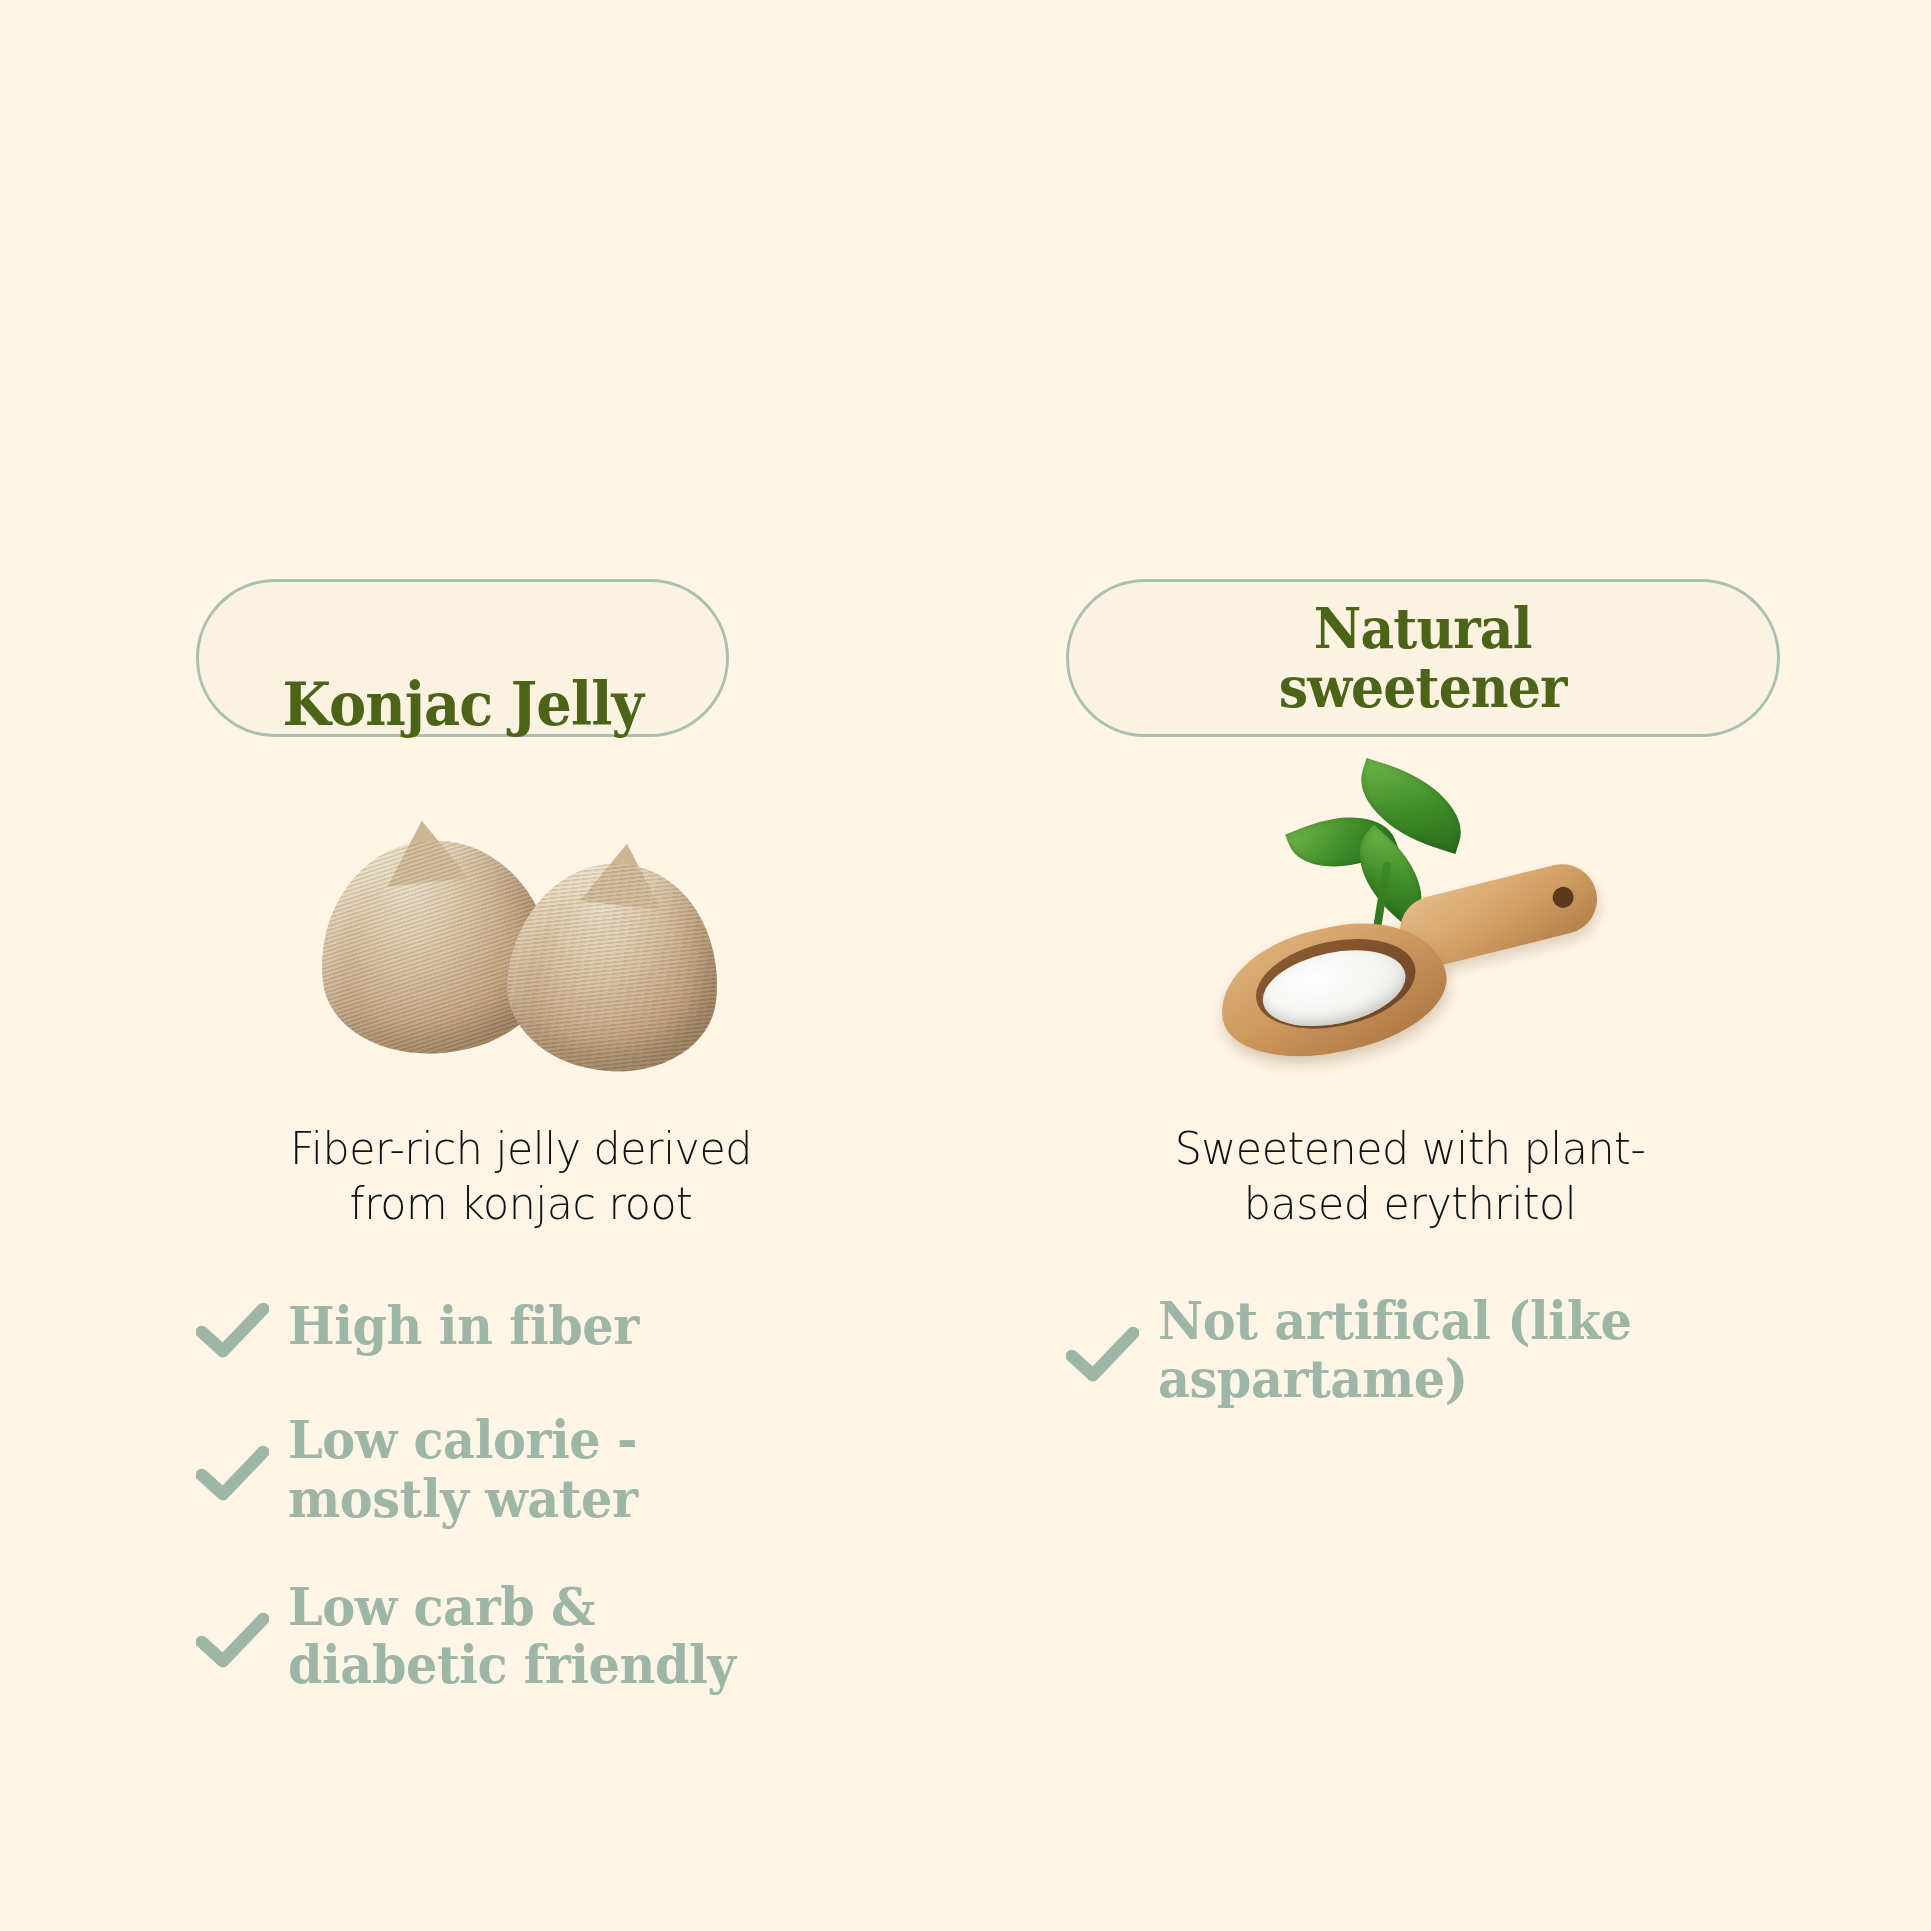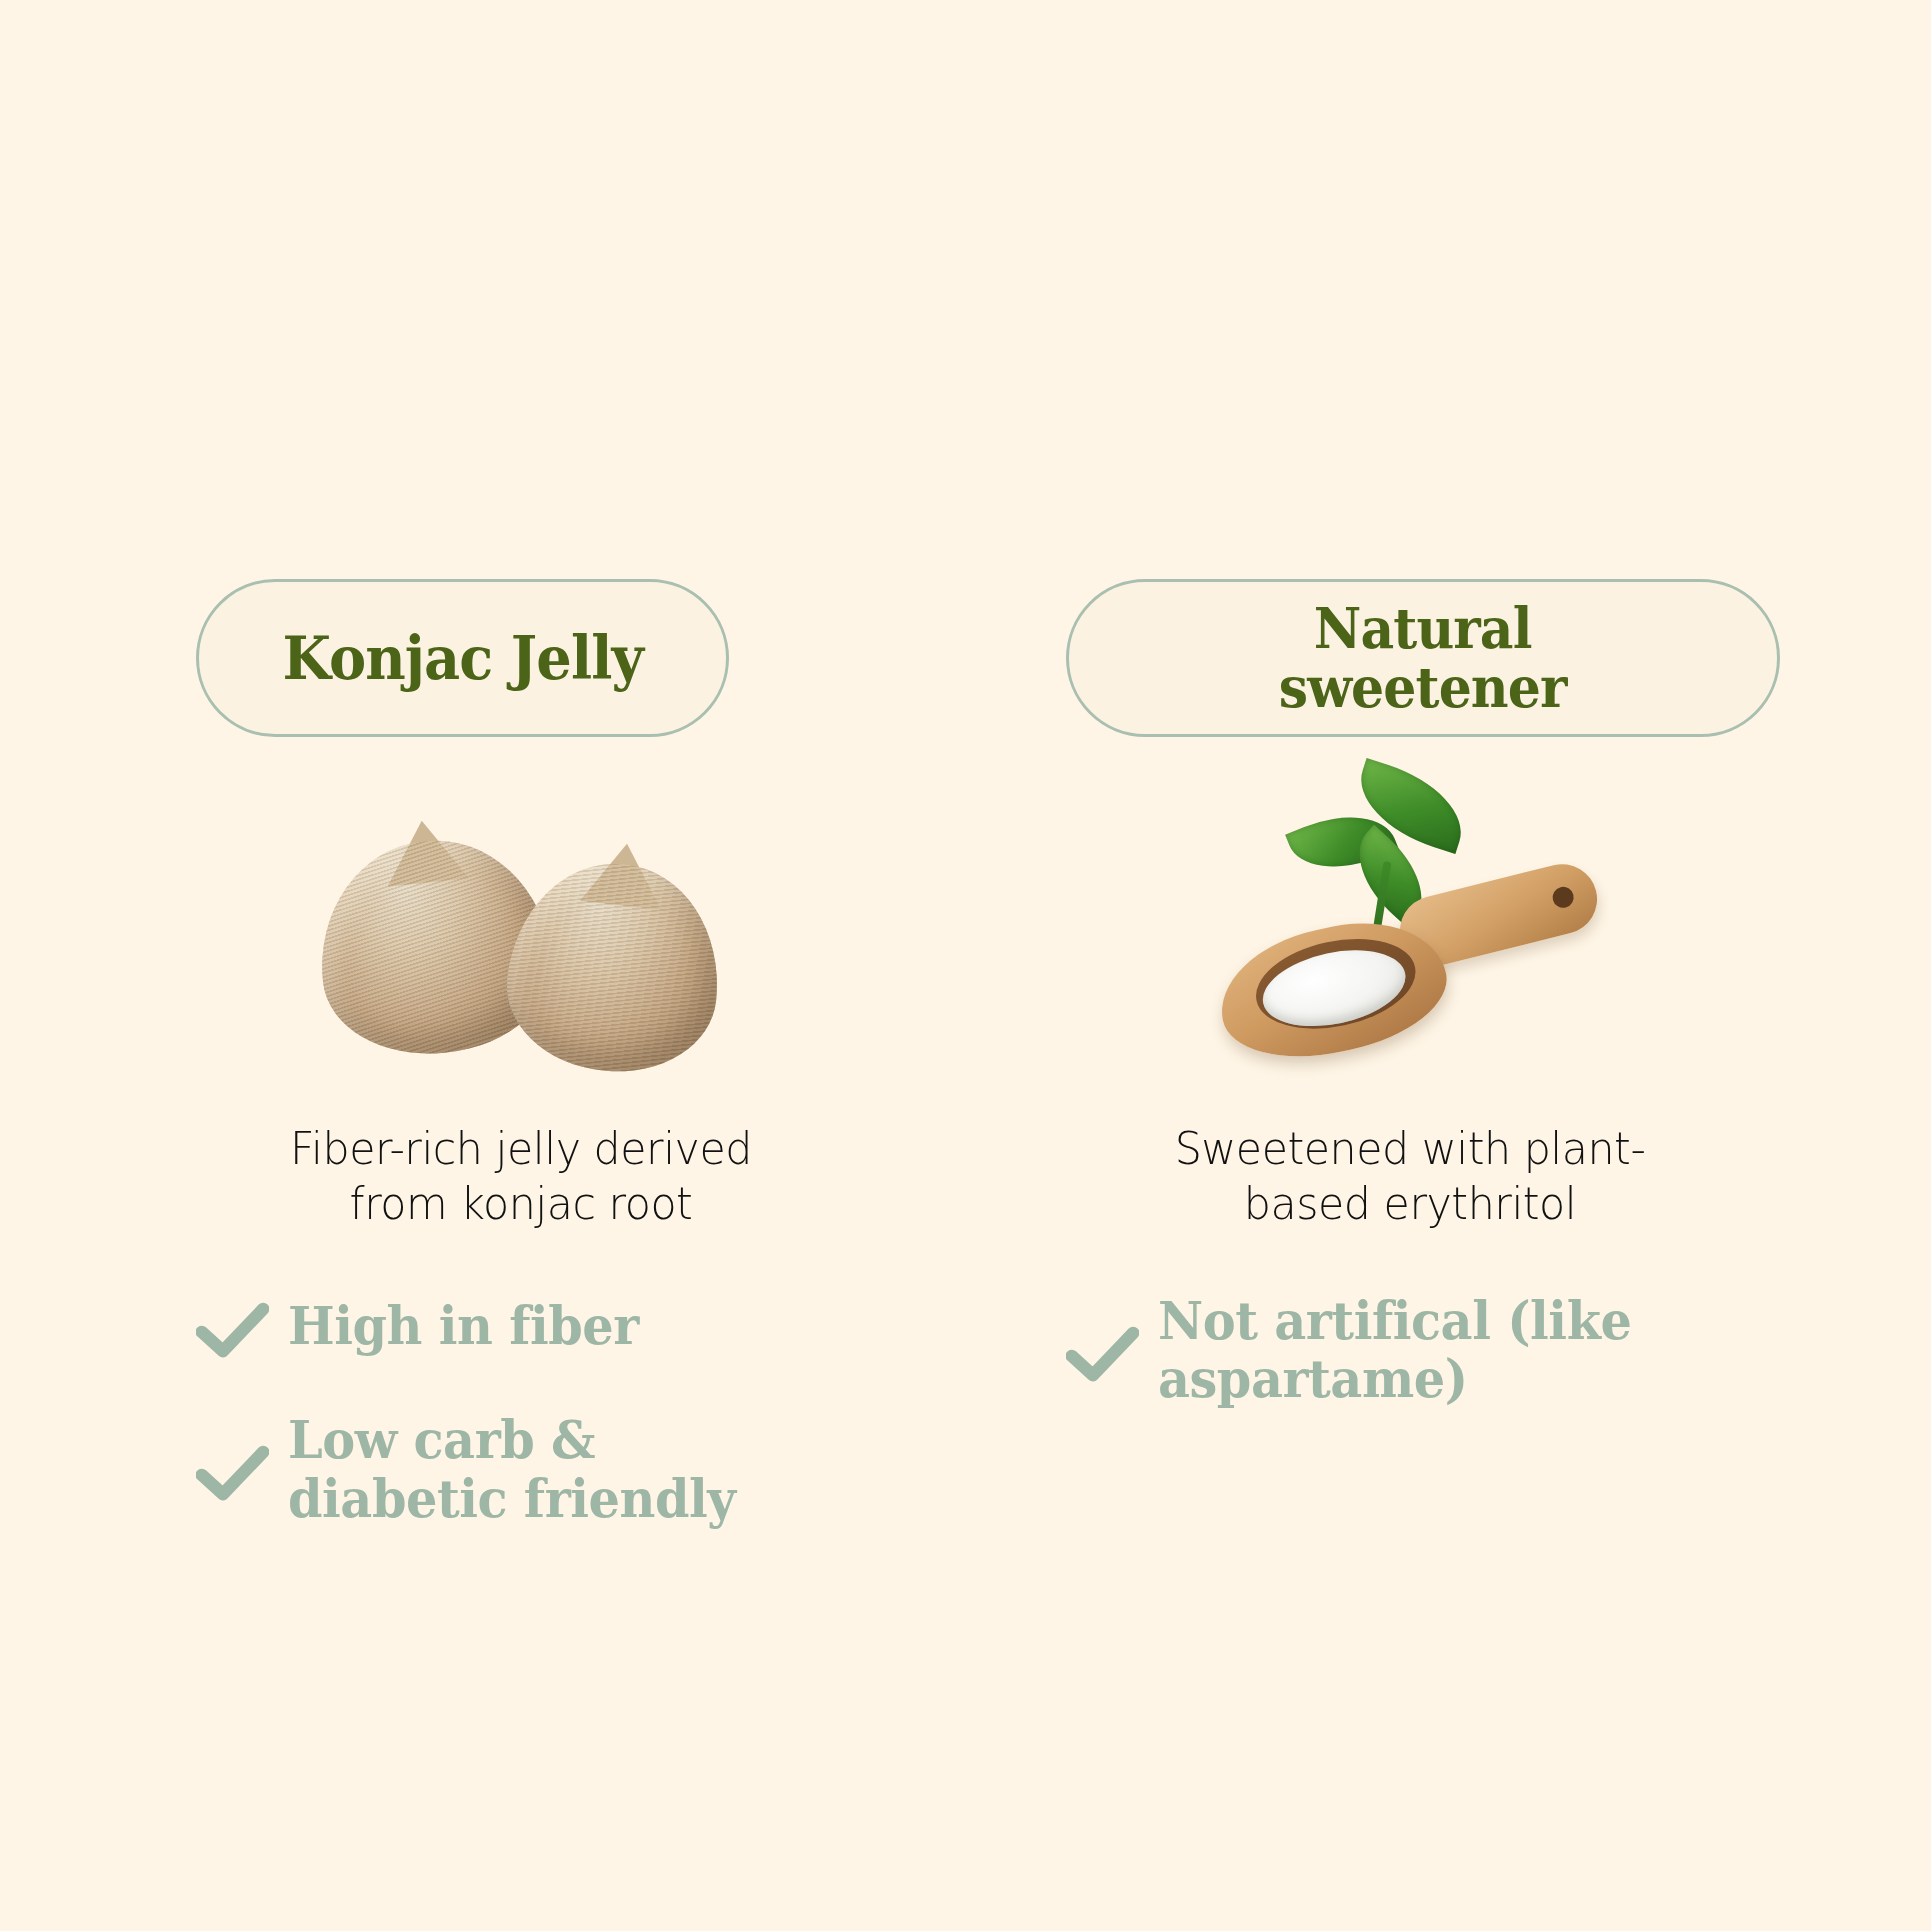--- a/index.html
+++ b/index.html
@@ -56,21 +56,21 @@
     box-sizing: border-box;
     border: 3.9px solid #A9BFB0;
     border-radius: 87px;
     background: #FBF2E2;
     height: 158px;
     display: flex;
     align-items: center;
     justify-content: center;
     text-align: center;
   }
-  .pill-left  { width: 533px; margin-left: 42px; }
+  .pill-left  { width: 533px; margin-left: 42px; align-items: flex-end; }
   .pill-right { width: 714px; margin-left: 23px; }
 
   .pill-label {
     font-family: "DejaVu Serif", "Liberation Serif", serif;
     font-weight: bold;
     color: #4B6418;
     font-size: 60px;
     line-height: 1.0;
     letter-spacing: -1px;
     transform: scaleX(0.93);
@@ -266,20 +266,31 @@
         <span class="check">
           <svg viewBox="0 0 76 62">
               <path d="M6 32 L28 52 L70 8" fill="none" stroke="#9EB6A6" stroke-width="13" stroke-linecap="round" stroke-linejoin="round"></path>
             </svg>
         </span>
         <span class="item-text">
           <span>High in fiber</span>
         </span>
       </div>
 
+      <div class="list-item">
+        <span class="check">
+          <svg viewBox="0 0 76 62">
+              <path d="M6 32 L28 52 L70 8" fill="none" stroke="#9EB6A6" stroke-width="13" stroke-linecap="round" stroke-linejoin="round"></path>
+            </svg>
+        </span>
+        <span class="item-text">
+          <span style="display:block">Low calorie -</span>
+          <span style="display:block">mostly water</span>
+        </span>
+      </div>
 
       <div class="list-item">
         <span class="check">
           <svg viewBox="0 0 76 62">
               <path d="M6 32 L28 52 L70 8" fill="none" stroke="#9EB6A6" stroke-width="13" stroke-linecap="round" stroke-linejoin="round"></path>
             </svg>
         </span>
         <span class="item-text">
           <span style="display:block">Low carb &amp;</span>
           <span style="display:block">diabetic friendly</span>

